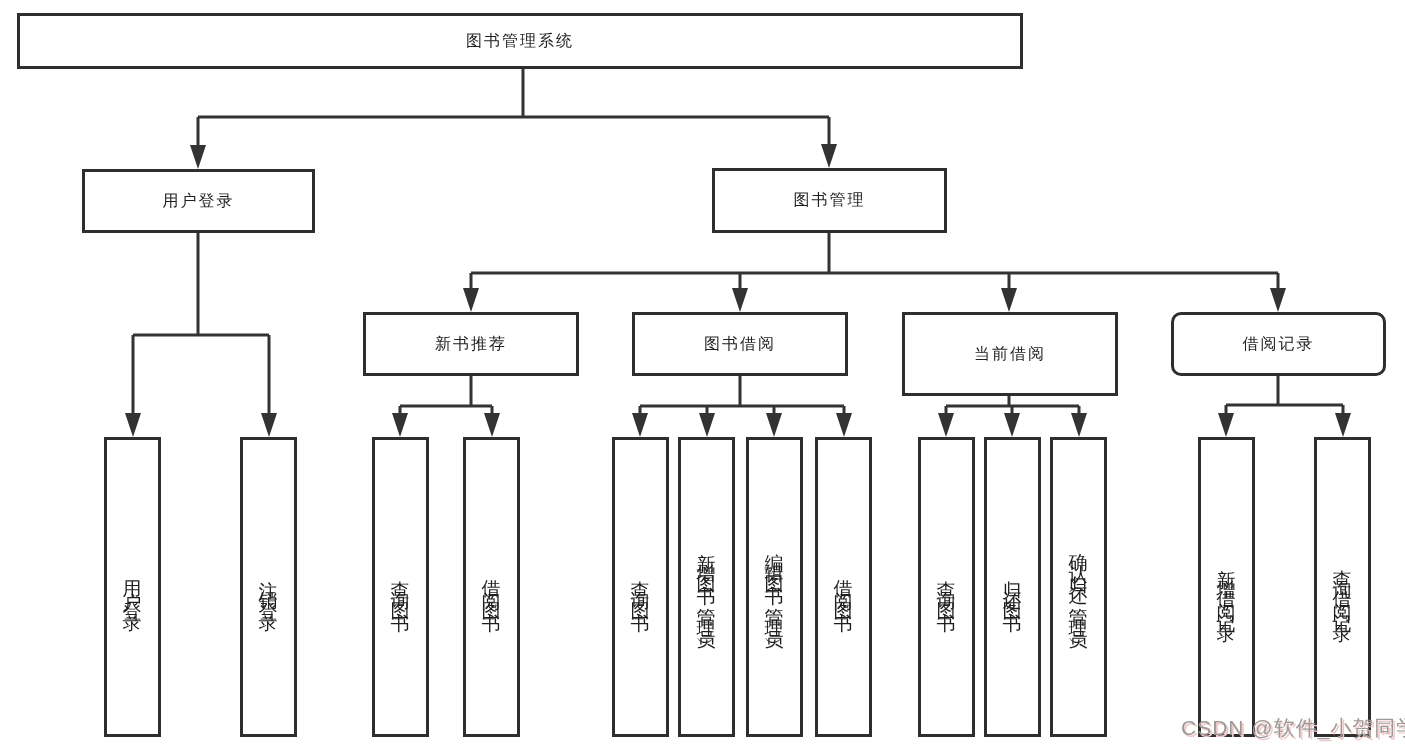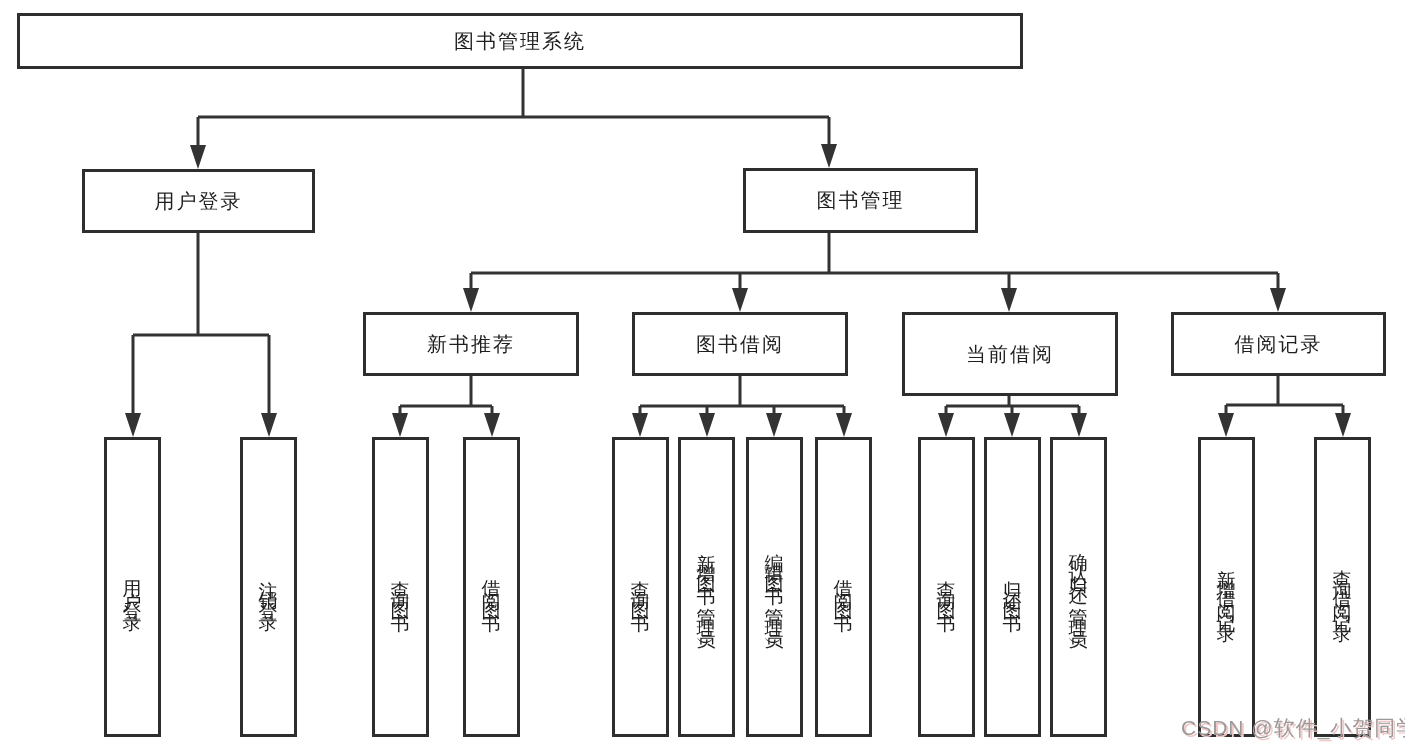--- a/index.html
+++ b/index.html
@@ -19,21 +19,21 @@
   }
   #canvas{position:absolute;inset:0;width:1405px;height:747px;}
   svg.wires{position:absolute;left:0;top:0;width:1405px;height:747px;}
   svg.wires path{stroke:var(--line);stroke-width:3;fill:none;}
   svg.wires polygon{fill:var(--line);stroke:none;}
   .node{
     position:absolute;background:#fff;
     border:3px solid var(--box-border);
     box-sizing:border-box;
     display:flex;align-items:center;justify-content:center;
-    color:var(--text);font-size:20px;letter-spacing:2px;
+    color:var(--text);font-size:16px;letter-spacing:2px;
   }
   .leaf{font-size:19px;letter-spacing:0;}
   .leaf span{
     writing-mode:vertical-rl;
     text-orientation:mixed;
     letter-spacing:11px;
     line-height:1;
   }
   .watermark{
     position:absolute;left:1181px;top:714px;
@@ -92,37 +92,37 @@
   </svg>
 
   <div class="node" style="left:17px;top:13px;width:1006px;height:56px;">
     <span>图书管理系统</span>
   </div>
 
   <div class="node" style="left:82px;top:169px;width:233px;height:64px;">
     <span>用户登录</span>
   </div>
 
-  <div class="node" style="left:743px;top:168px;width:235px;height:65px;">
+  <div class="node" style="left:712px;top:168px;width:235px;height:65px;">
     <span>图书管理</span>
   </div>
 
   <div class="node" style="left:363px;top:312px;width:216px;height:64px;justify-content:center;">
     <span>新书推荐</span>
   </div>
 
   <div class="node" style="left:632px;top:312px;width:216px;height:64px;justify-content:center;">
     <span>图书借阅</span>
   </div>
 
   <div class="node" style="left:902px;top:312px;width:216px;height:84px;">
     <span>当前借阅</span>
   </div>
 
-  <div class="node" style="left:1171px;top:312px;width:215px;height:64px;">
+  <div class="node" style="left:1171px;top:312px;width:215px;height:64px;border-radius:10px;">
     <span>借阅记录</span>
   </div>
 
   <div class="node leaf" style="left:104px;top:437px;width:57px;height:300px;">
     <span>用户登录</span>
   </div>
 
   <div class="node leaf" style="left:240px;top:437px;width:57px;height:300px;">
     <span>注销登录</span>
   </div>

